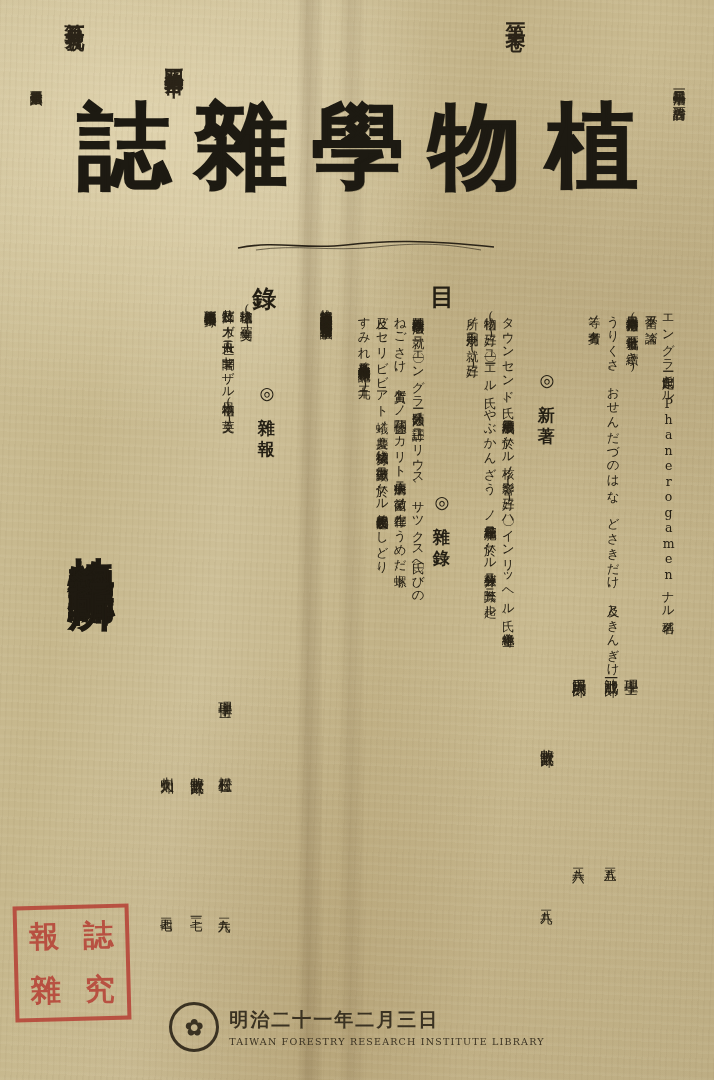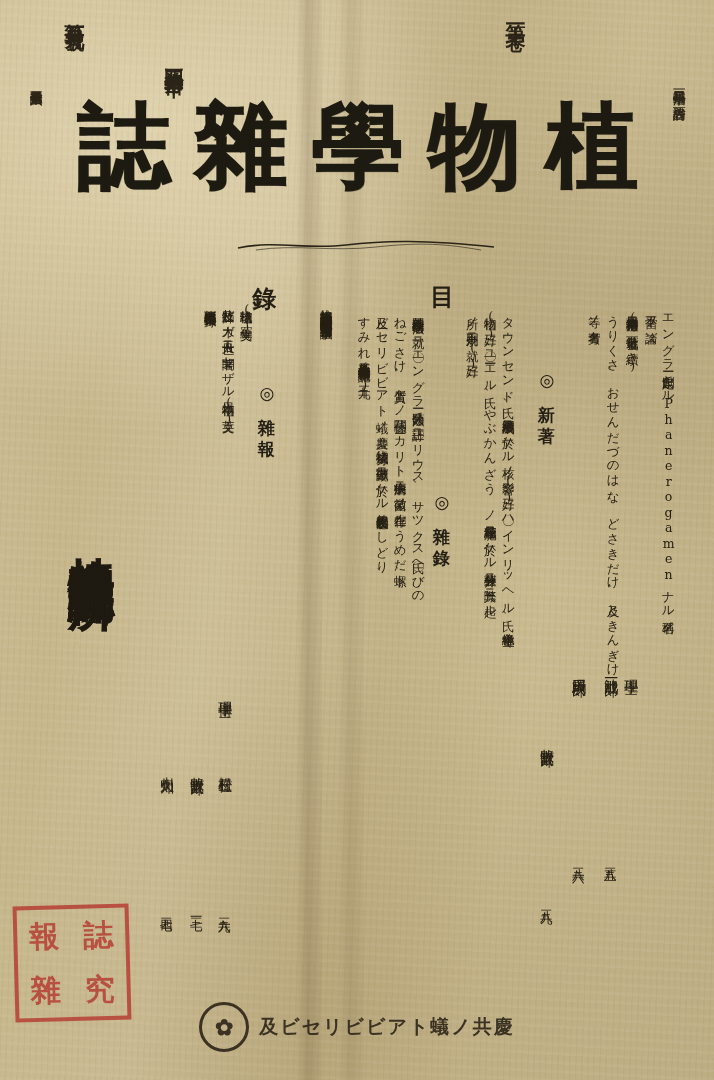--- a/index.html
+++ b/index.html
@@ -237,17 +237,18 @@
   <div class="seal">
     <div>報</div>
     <div>誌</div>
     <div>雜</div>
     <div>究</div>
   </div>
 
   <div class="libstamp">
     <div class="logo">✿</div>
     <div class="stack">
-      <div class="txt-jp">及ビセリビビアト蟻ノ共慶</div>
+      <div class="txt-jp">明治二十一年二月三日</div>
+      <div class="txt-en">TAIWAN FORESTRY RESEARCH INSTITUTE LIBRARY</div>
     </div>
   </div>
 
 </div>
 
 </body></html>

